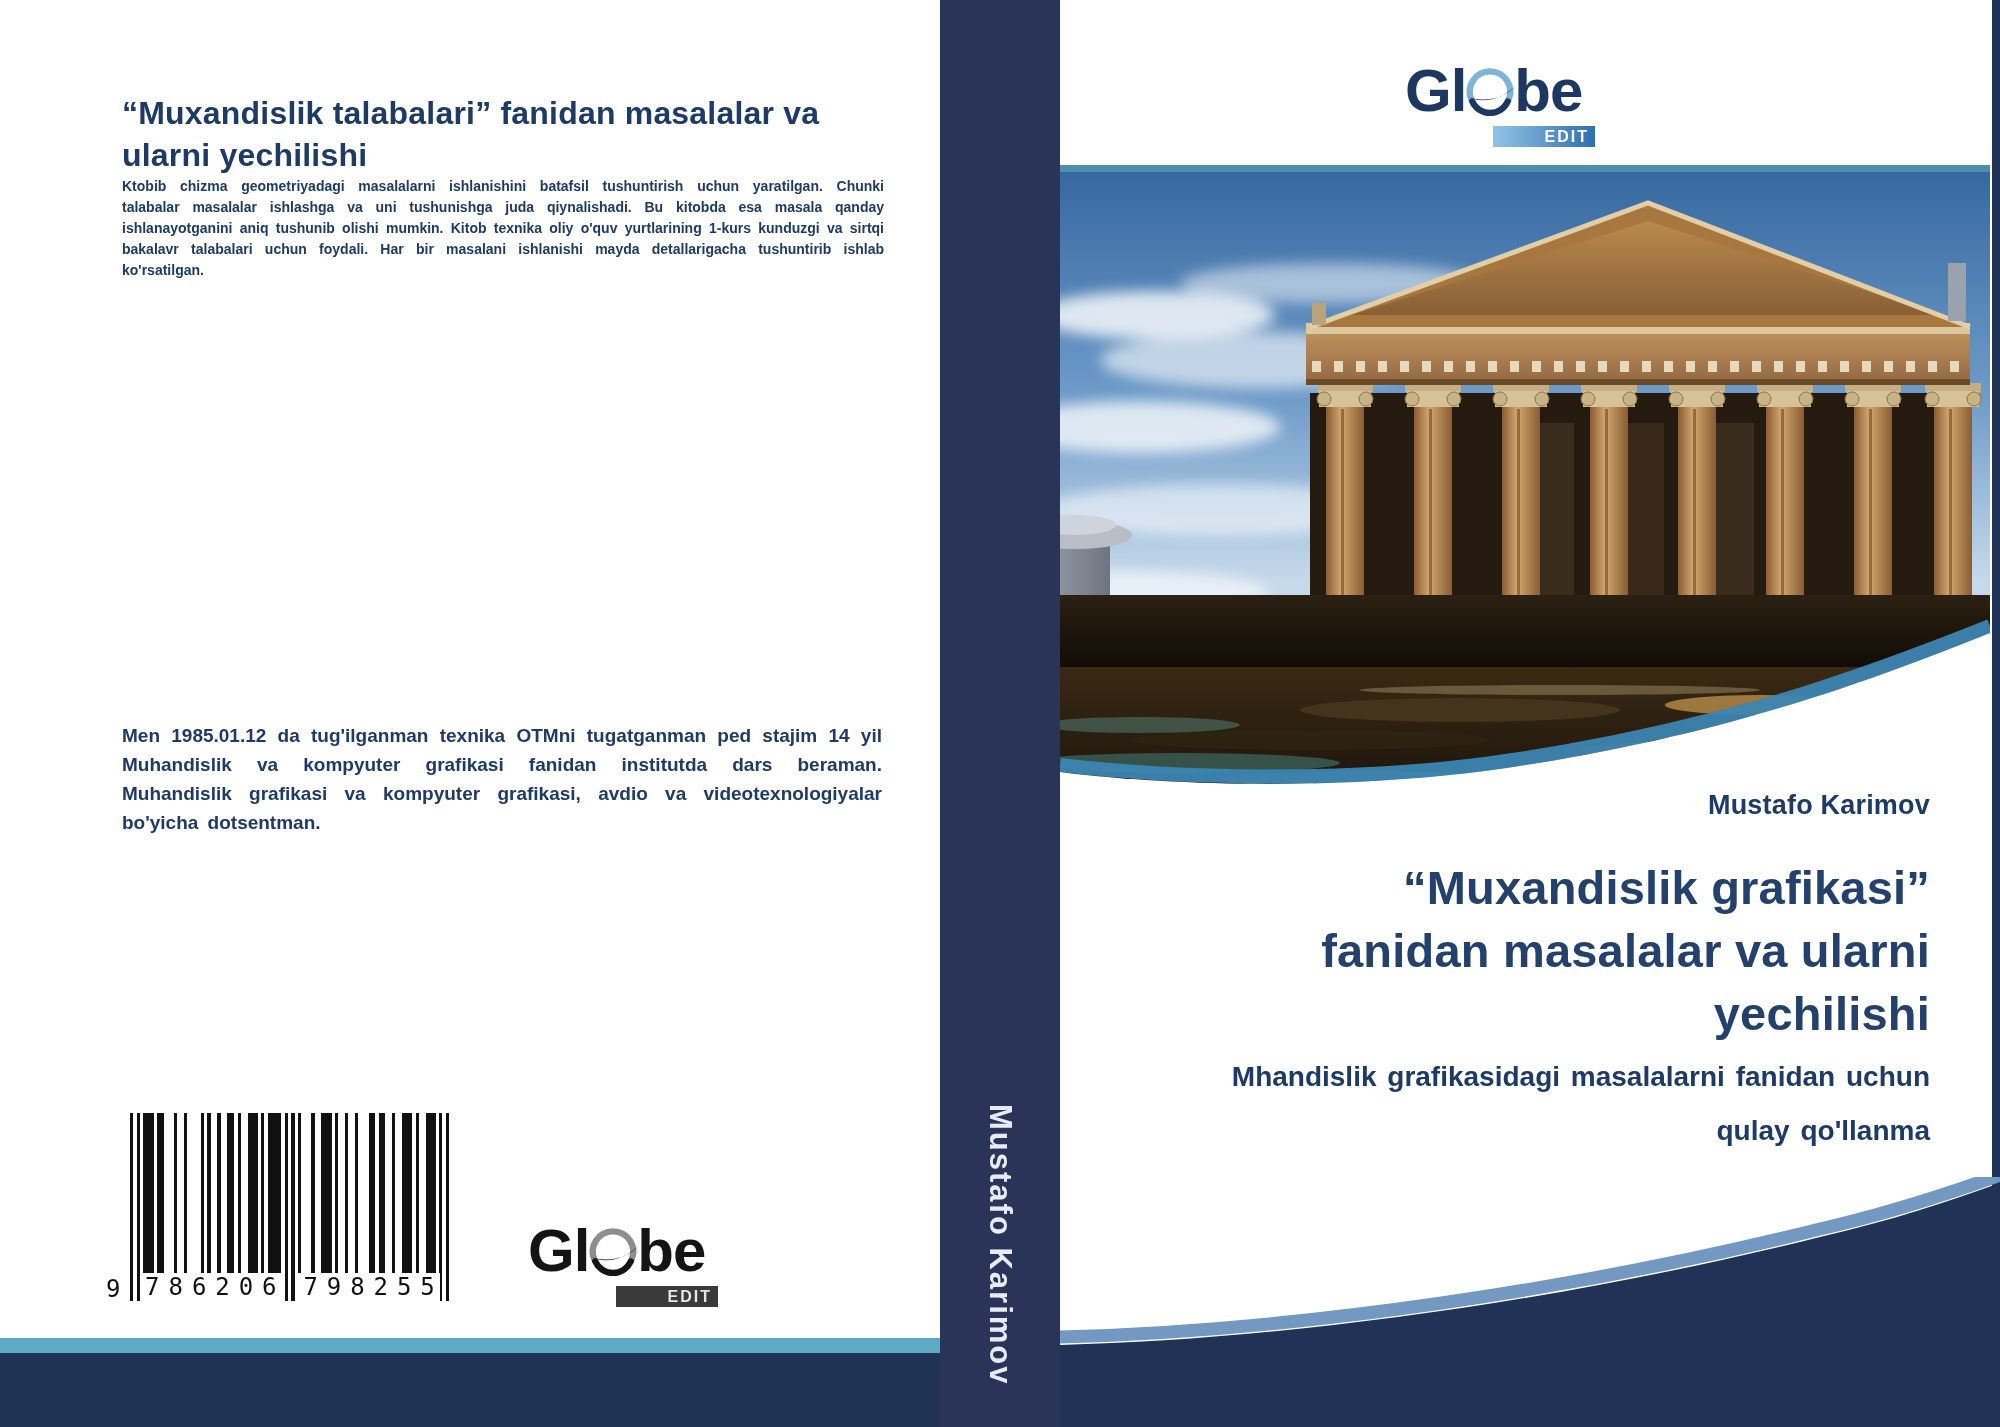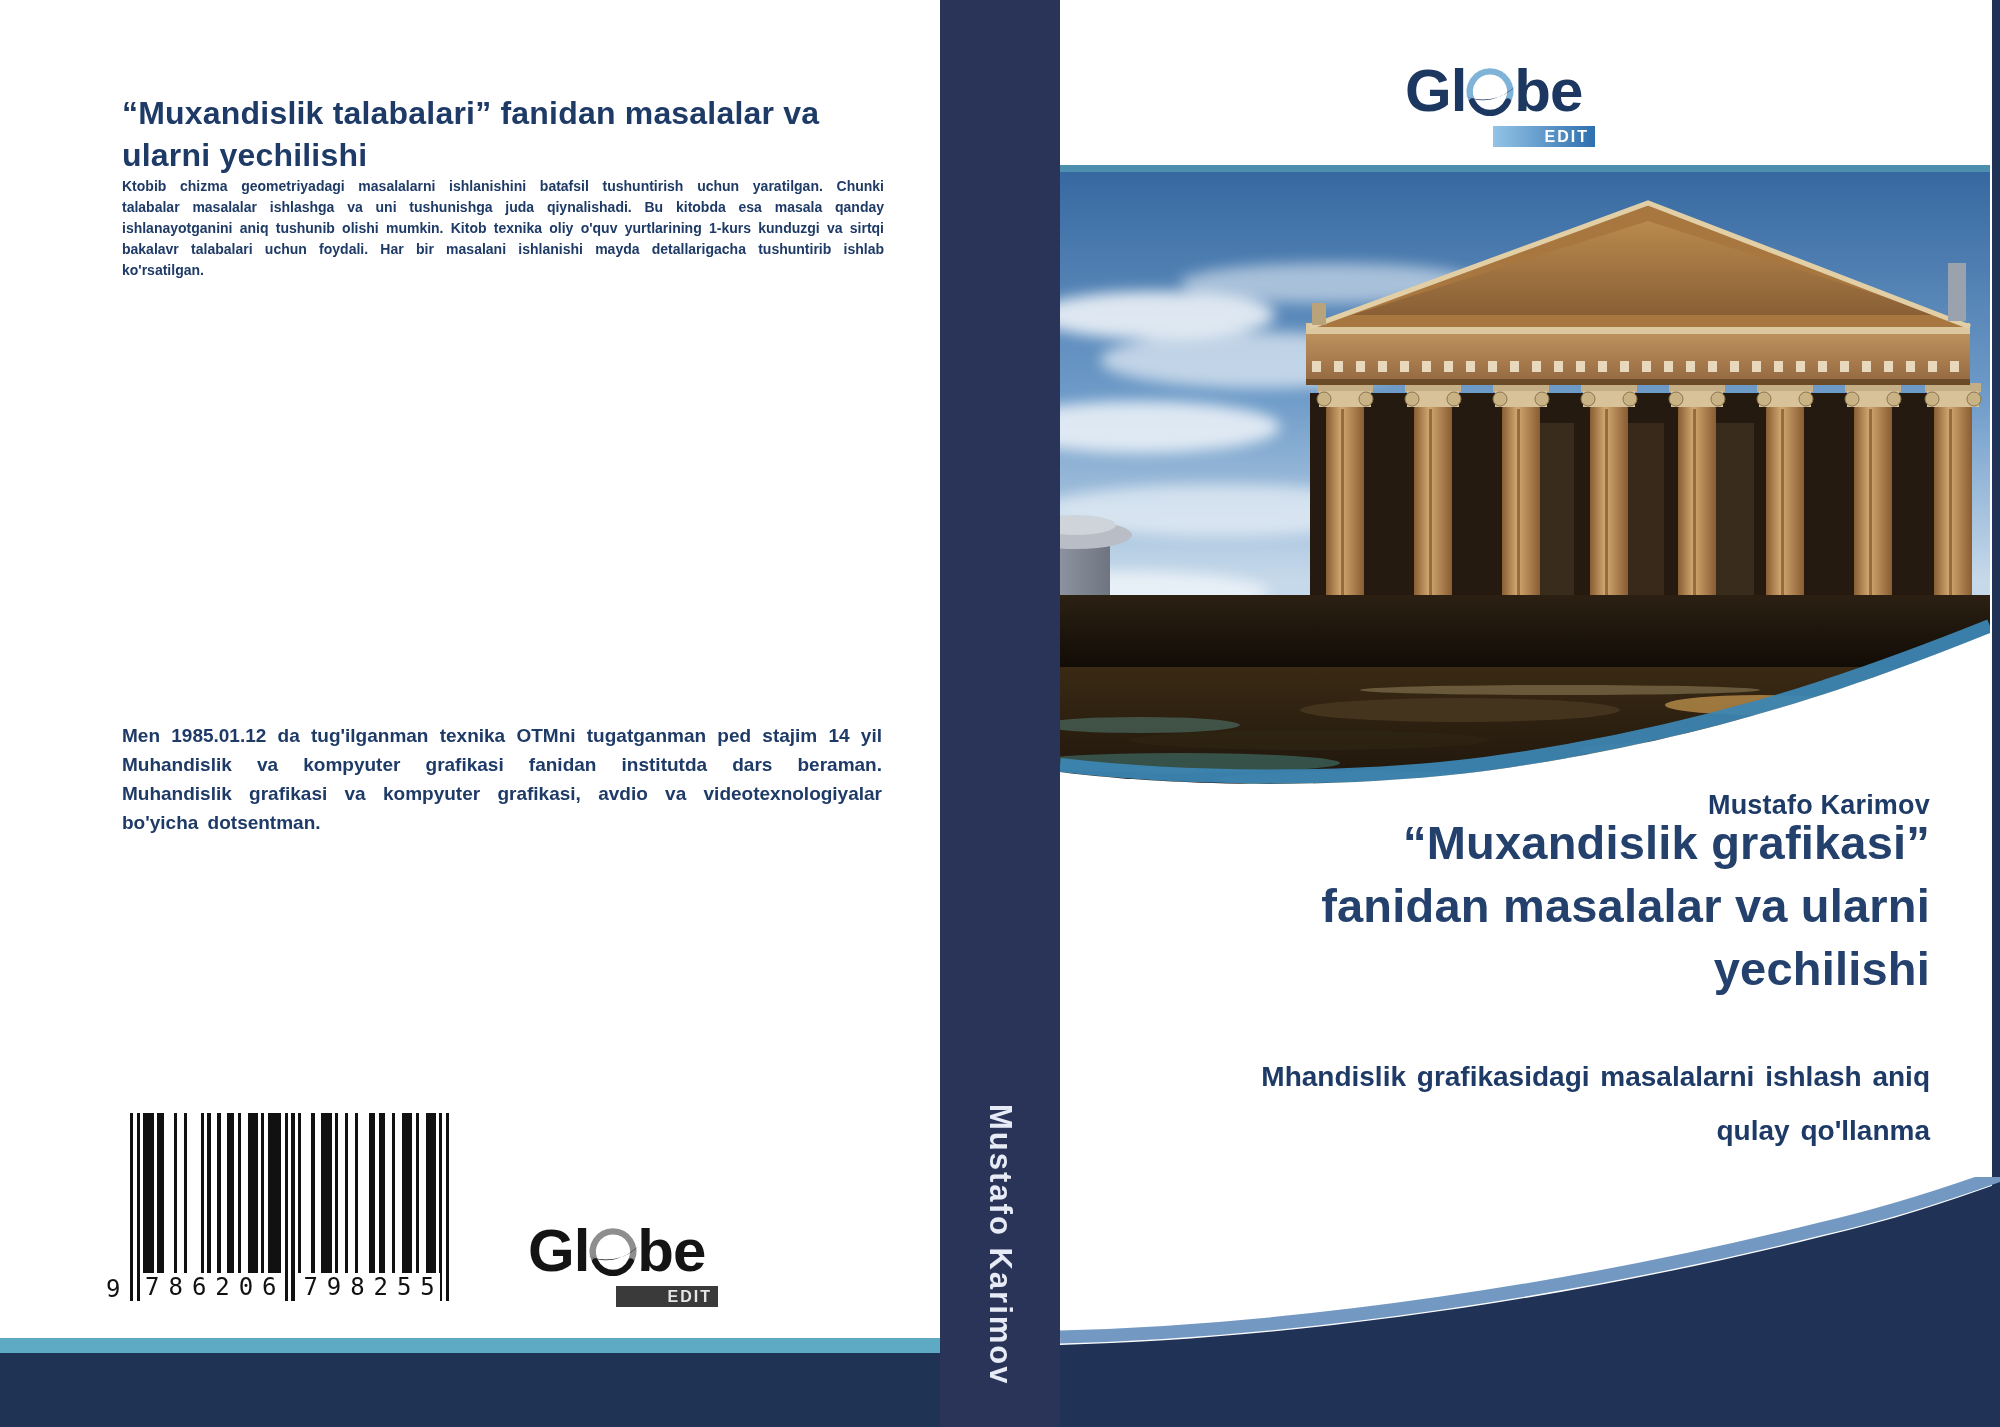--- a/index.html
+++ b/index.html
@@ -57,21 +57,21 @@
   
   .spine{position:absolute;left:940px;top:0;width:120px;height:100%;background:var(--spine);}
   .spine-text{position:absolute;top:1104px;left:50%;transform:translateX(-50%);
     writing-mode:vertical-rl;color:#e6ebf5;font-size:31px;font-weight:bold;letter-spacing:2px;}
   
   .front{position:absolute;left:1060px;top:0;width:940px;height:100%;background:var(--navy);}
   .front-white{position:absolute;left:0;top:0;width:932px;height:100%;background:#fff;}
   .photo{position:absolute;left:0;top:165px;}
   .f-author{position:absolute;right:70px;top:790px;margin:0;font-size:27px;font-weight:bold;
     color:var(--ink);letter-spacing:.2px;}
-  .f-title{position:absolute;right:70px;top:812px;margin:0;text-align:right;
+  .f-title{position:absolute;right:70px;top:857px;margin:0;text-align:right;
     font-size:47px;line-height:1.34;font-weight:bold;color:var(--title-ink);
     white-space:pre-line;letter-spacing:.2px;}
   .f-sub{position:absolute;right:70px;top:1050px;margin:0;text-align:right;
     font-size:28px;line-height:1.92;font-weight:bold;color:var(--ink);
     white-space:pre-line;word-spacing:3px;}
   .wave{position:absolute;left:0;bottom:0;}
 </style>
 </head>
 <body>
 
@@ -423,21 +423,21 @@
         </g>
         <path d="M0,600 C120,614 285,617 425,599 C650,568 800,513 930,461" fill="none" stroke="#3c85b2" stroke-width="14" opacity=".95"></path>
         <rect x="0" y="0" width="930" height="7" fill="#4d8fae"></rect>
       </g>
     </svg>
 
     <p class="f-author">Mustafo Karimov</p>
     <h2 class="f-title">“Muxandislik grafikasi”
 fanidan masalalar va ularni
 yechilishi</h2>
-    <p class="f-sub">Mhandislik grafikasidagi masalalarni ishlash aniq
+    <p class="f-sub">Mhandislik grafikasidagi masalalarni fanidan uchun
 qulay qo'llanma</p>
 
     <svg class="wave" width="940" height="250" viewBox="0 0 940 250">
       <path d="M0,168 C240,162 520,120 760,60 C830,44 890,24 940,6 L940,250 L0,250 Z" fill="#203357"></path>
       <path d="M0,160 C240,154 520,112 760,52 C830,36 890,16 940,-2" fill="none" stroke="#7399c2" stroke-width="13"></path>
     </svg>
   </section>
 </div>
 
 </body></html>

